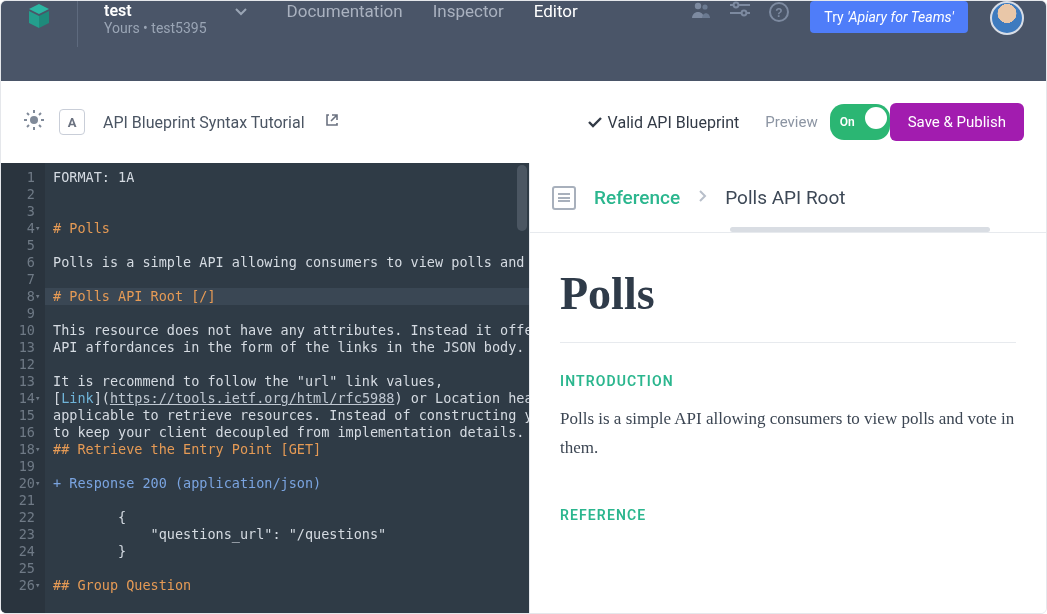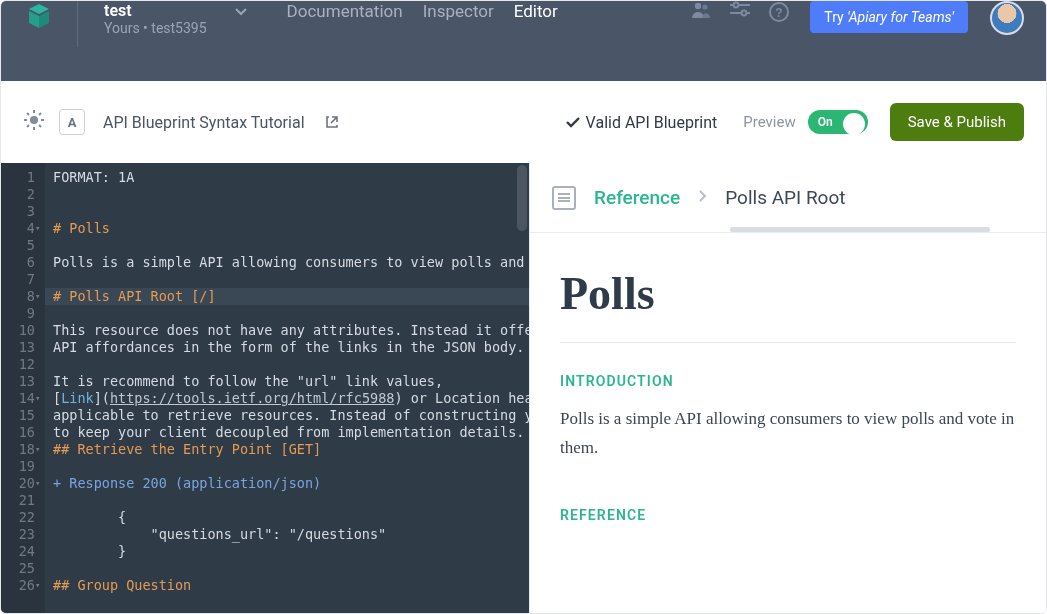--- a/index.html
+++ b/index.html
@@ -6,40 +6,40 @@
   body { font-family: -apple-system, BlinkMacSystemFont, "Segoe UI", Roboto, sans-serif; width: 1047px; height: 614px; overflow: hidden; background: #fff; border: 1px solid #e5e7eb; border-radius: 6px; }
 
   
   .topbar { height: 80px; background: #4a5568; display: flex; align-items: flex-start; color: #cbd5e0; padding: 0 22px; }
   .logo { width: 32px; height: 32px; margin-right: 22px; display:flex; align-items:center; justify-content:center; }
   .vdiv { width: 1px; height: 46px; background: #5e6a7e; margin-right: 26px; }
   .proj { flex: 0 0 auto; margin-right: 14px; }
   .proj .title { color: #fff; font-weight: 600; font-size: 16px; line-height: 1.2; }
   .proj .sub { color: #9aa5b5; font-size: 14px; }
   .chev { color: #9aa5b5; margin-left: 14px; margin-right: 40px; }
-  .nav { display: flex; gap: 20px; font-size: 17px; }
+  .nav { display: flex; gap: 30px; font-size: 17px; }
   .nav span { color: #a9b1bf; cursor: pointer; }
   .nav span.active { color: #fff; }
   .topbar .spacer { flex: 1; }
   .topbar .icon-btn { color: #7d8aa0; margin-left: 18px; cursor: pointer; display:flex; align-items:center; }
   .try-btn { background: #4f7df9; color: #fff; font-size: 14px; padding: 8px 14px; border-radius: 4px; cursor: pointer; margin-left: 20px; }
   .try-btn em { font-style: italic; margin-top: 36px; }
   .avatar { width: 34px; height: 34px; border-radius: 50%; margin-left: 22px; background: radial-gradient(circle at 50% 35%, #e9c7a8 0 38%, #3e7bbf 39% 100%); border: 2px solid #d8dde6; }
 
   
   .toolbar { height: 82px; display: flex; align-items: center; padding: 0 22px; }
   .tb-icon { color: #808a99; margin-right: 14px; }
   .a-badge { width: 26px; height: 26px; border: 1px solid #c9ced8; border-radius: 4px; display:flex; align-items:center; justify-content:center; font-weight:700; color:#6b7280; font-size:13px; margin-right: 18px; }
-  .syntax-link { color: #4b5563; font-size: 16px; cursor: pointer; display:flex; align-items:center; gap:20px; }
+  .syntax-link { color: #4b5563; font-size: 16px; cursor: pointer; display:flex; gap:20px; }
   .toolbar .spacer { flex: 1; }
   .valid { color: #323a46; font-size: 16px; display:flex; align-items:center; gap:6px; }
   .preview-label { color: #8c95a3; font-size: 15px; margin-left: 26px; margin-right: 12px; }
-  .toggle { width: 60px; height: 24px; background: #2bb673; border-radius: 14px; position: relative; display:flex; align-items:center; color:#fff; font-size:12px; font-weight:600; padding-left:10px; cursor:pointer; }
+  .toggle { width: 60px; height: 36px; background: #2bb673; border-radius: 14px; position: relative; display:flex; align-items:center; color:#fff; font-size:12px; font-weight:600; padding-left:10px; cursor:pointer; }
   .toggle .knob { position:absolute; right:3px; top:3px; width:22px; height:22px; background:#fff; border-radius:50%; }
-  .publish-btn { background: #4d7c0f; color:#fff; font-size:15px; padding: 10px 18px; border-radius:6px; margin-left: 22px; cursor:pointer; }
+  .publish-btn { background: #a21caf; color:#fff; font-size:15px; padding: 10px 18px; border-radius:6px; cursor:pointer; }
 
   
   .main { display:flex; height: calc(614px - 80px - 82px); }
   .editor { flex: 0 0 528px; background:#2f3b46; color:#d5dbe2; font-family: "Menlo","Consolas",monospace; font-size:13.5px; position:relative; overflow:hidden; }
   .gutter { position:absolute; left:0; top:0; width:44px; background:#2a343e; height:100%; }
   .lines { padding: 6px 0 6px 0; }
   .line { display:flex; height:17px; line-height:17px; white-space: pre; }
   .ln { width:44px; text-align:right; padding-right:10px; color:#6f7a86; flex-shrink:0; position:relative; z-index:2; }
   .code { padding-left: 8px; overflow:hidden; }
   .line.sel { background:#3a4754; }

